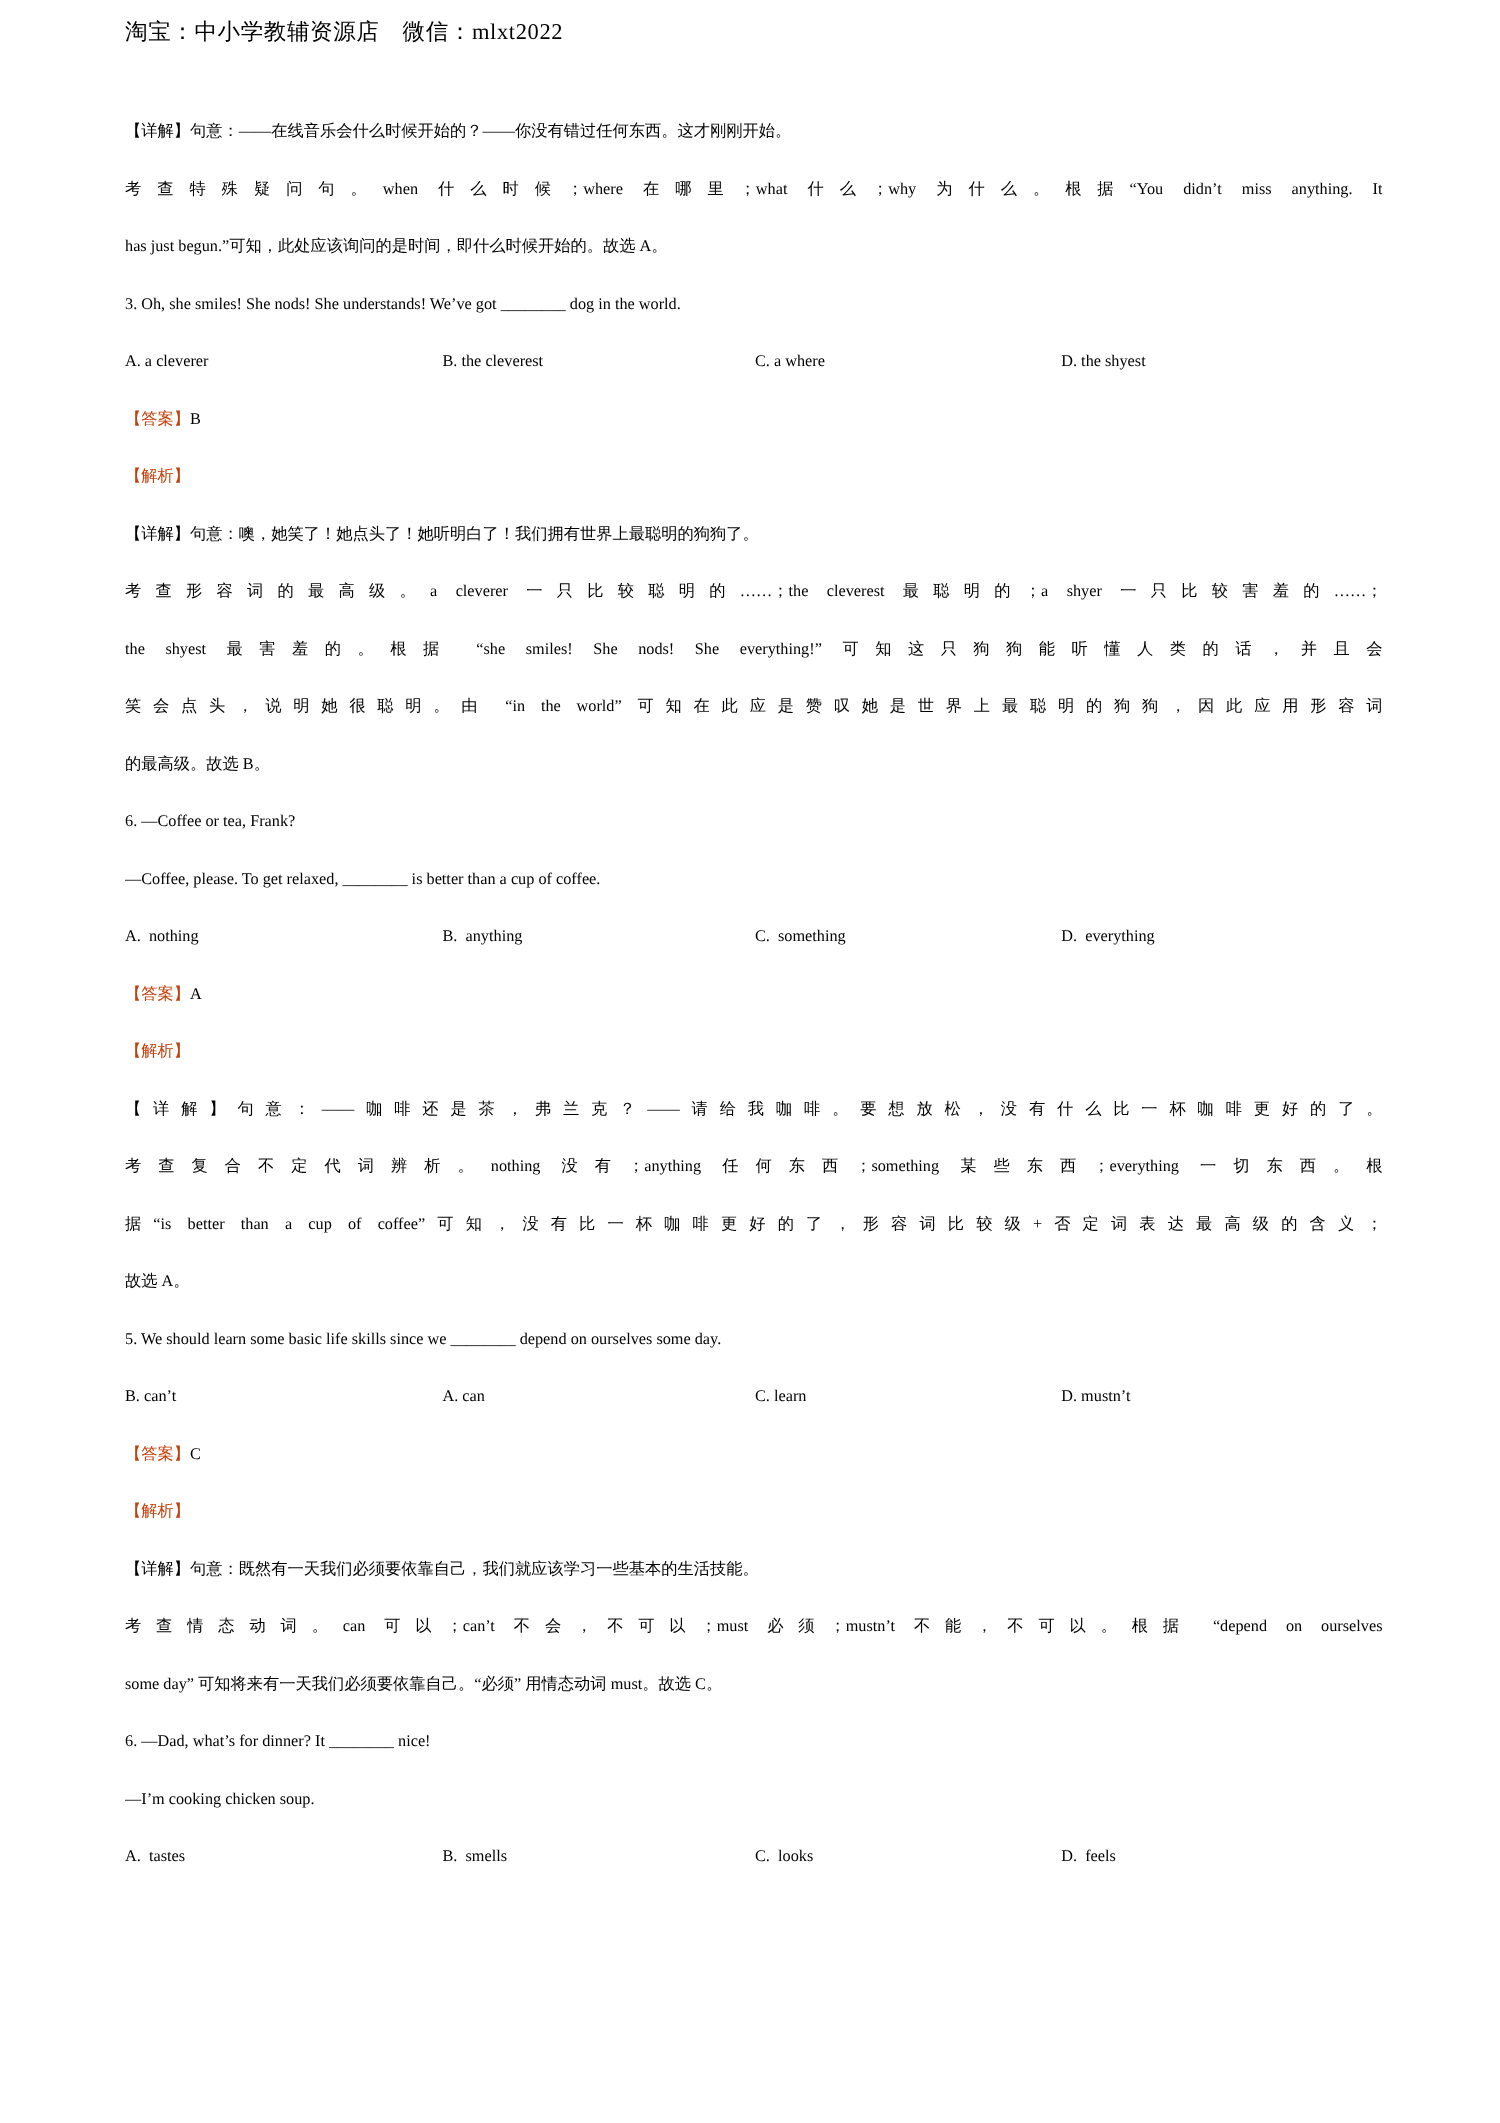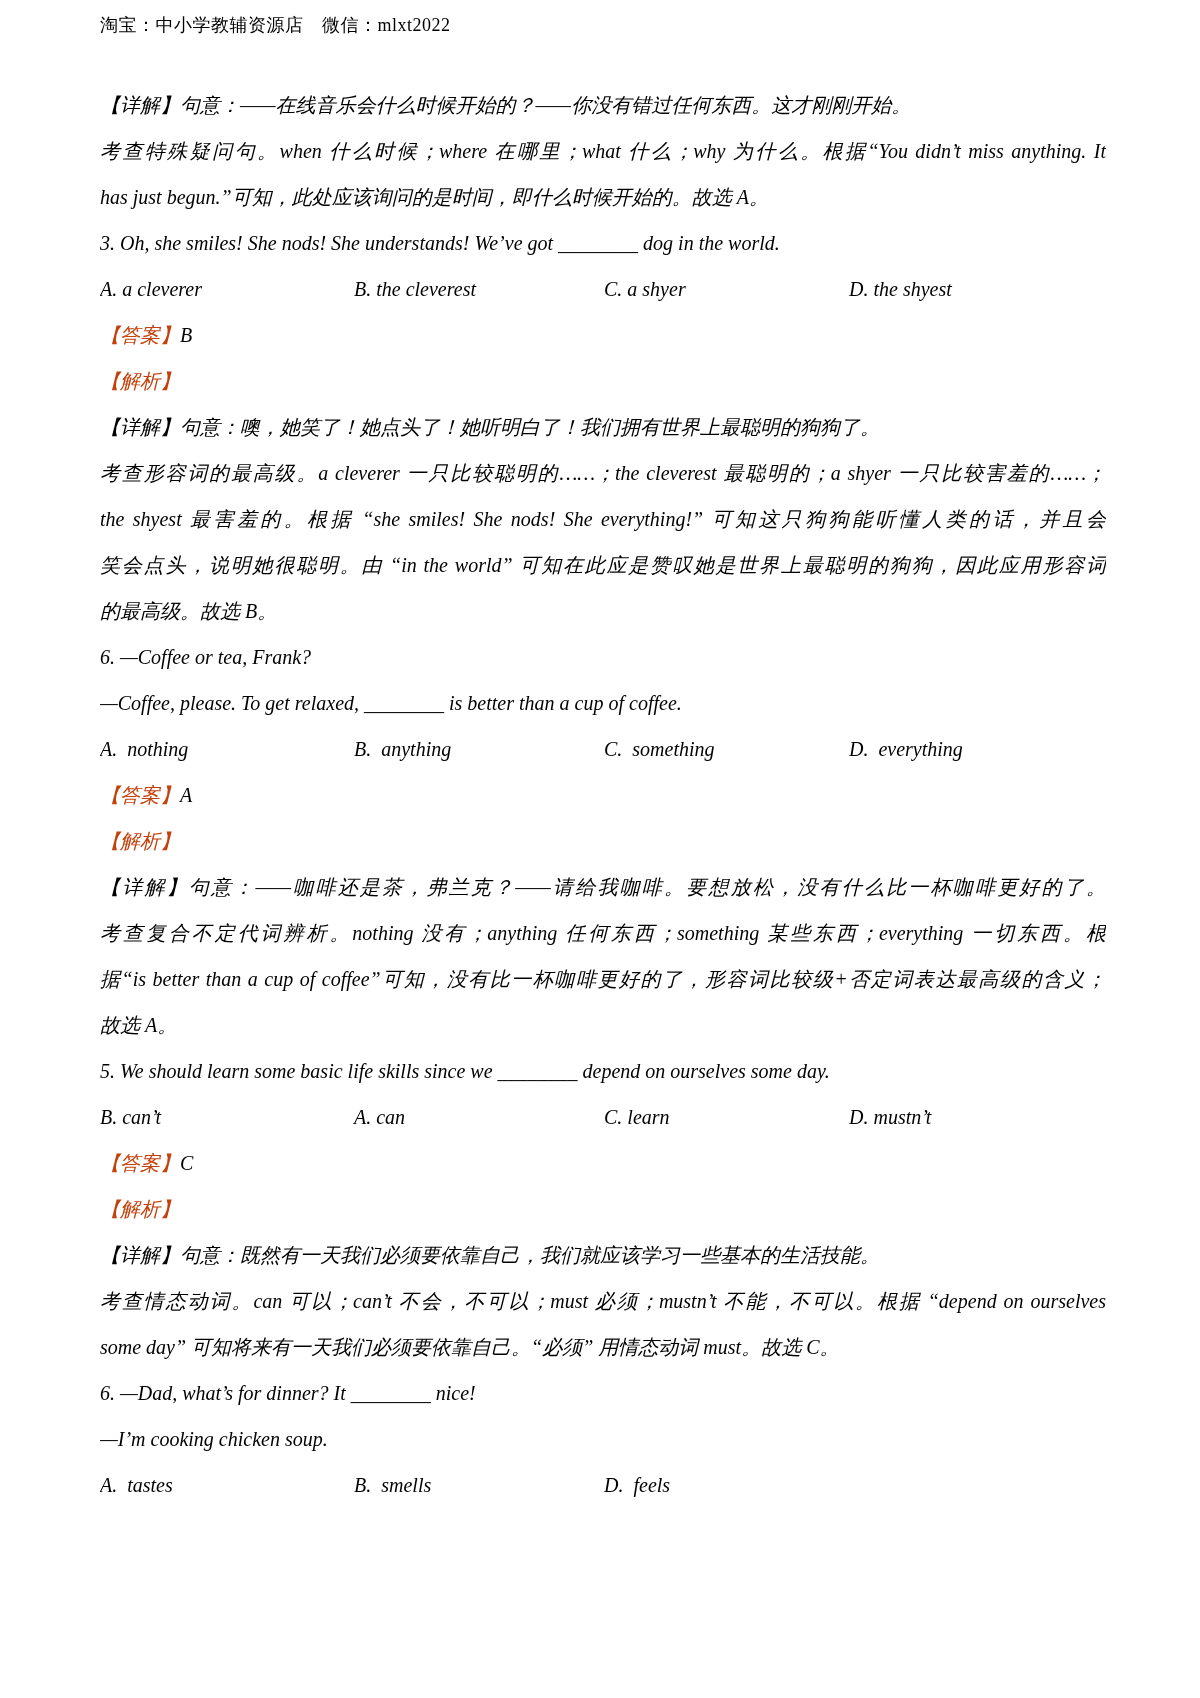--- a/index.html
+++ b/index.html
@@ -26,24 +26,23 @@
   }
   .content {
     position: absolute;
     left: 100px;
     top: 82px;
     width: 1006px;
   }
   .line {
     height: 46px;
     line-height: 46px;
-    font-size: 20px;
+    font-size: 13px;
     overflow: hidden;
     white-space: pre-wrap;
-    font-style: italic;
   }
   .line.just {
     text-align: justify;
     text-align-last: justify;
   }
   .opts {
     display: grid;
     grid-template-columns: 254px 250px 245px auto;
   }
   .accent { color: #c2410c; }
@@ -51,21 +50,21 @@
 </head>
 <body>
 
 <div class="page">
   <div class="hdr">淘宝：中小学教辅资源店　微信：mlxt2022</div>
   <div class="content">
       <div class="line"><span>【详解】句意：——在线音乐会什么时候开始的？——你没有错过任何东西。这才刚刚开始。</span></div>
       <div class="line just"><span>考查特殊疑问句。when 什么时候；where 在哪里；what 什么；why 为什么。根据“You didn’t miss anything. It</span></div>
       <div class="line"><span>has just begun.”可知，此处应该询问的是时间，即什么时候开始的。故选 A。</span></div>
       <div class="line"><span>3. Oh, she smiles! She nods! She understands! We’ve got ________ dog in the world.</span></div>
-      <div class="line opts"><span>A. a cleverer</span><span>B. the cleverest</span><span>C. a shyer</span><span>D. the shyest</span></div>
+      <div class="line opts"><span>A. a cleverer</span><span>B. the cleverest</span><span>C. a where</span><span>D. the shyest</span></div>
       <div class="line"><span class="accent">【答案】</span><span>B</span></div>
       <div class="line"><span class="accent">【解析】</span></div>
       <div class="line"><span>【详解】句意：噢，她笑了！她点头了！她听明白了！我们拥有世界上最聪明的狗狗了。</span></div>
       <div class="line just"><span>考查形容词的最高级。a cleverer 一只比较聪明的……；the cleverest 最聪明的；a shyer 一只比较害羞的……；</span></div>
       <div class="line just"><span>the shyest 最害羞的。根据 “she smiles! She nods! She everything!” 可知这只狗狗能听懂人类的话，并且会</span></div>
       <div class="line just"><span>笑会点头，说明她很聪明。由 “in the world” 可知在此应是赞叹她是世界上最聪明的狗狗，因此应用形容词</span></div>
       <div class="line"><span>的最高级。故选 B。</span></div>
       <div class="line"><span>6. —Coffee or tea, Frank?</span></div>
       <div class="line"><span>—Coffee, please. To get relaxed, ________ is better than a cup of coffee.</span></div>
       <div class="line opts"><span>A.&nbsp;&nbsp;nothing</span><span>B.&nbsp;&nbsp;anything</span><span>C.&nbsp;&nbsp;something</span><span>D.&nbsp;&nbsp;everything</span></div>
@@ -77,15 +76,15 @@
       <div class="line"><span>故选 A。</span></div>
       <div class="line"><span>5. We should learn some basic life skills since we ________ depend on ourselves some day.</span></div>
       <div class="line opts"><span>B. can’t</span><span>A. can</span><span>C. learn</span><span>D. mustn’t</span></div>
       <div class="line"><span class="accent">【答案】</span><span>C</span></div>
       <div class="line"><span class="accent">【解析】</span></div>
       <div class="line"><span>【详解】句意：既然有一天我们必须要依靠自己，我们就应该学习一些基本的生活技能。</span></div>
       <div class="line just"><span>考查情态动词。can 可以；can’t 不会，不可以；must 必须；mustn’t 不能，不可以。根据 “depend on ourselves</span></div>
       <div class="line"><span>some day” 可知将来有一天我们必须要依靠自己。“必须” 用情态动词 must。故选 C。</span></div>
       <div class="line"><span>6. —Dad, what’s for dinner? It ________ nice!</span></div>
       <div class="line"><span>—I’m cooking chicken soup.</span></div>
-      <div class="line opts"><span>A.&nbsp;&nbsp;tastes</span><span>B.&nbsp;&nbsp;smells</span><span>D.&nbsp;&nbsp;feels</span></div>
+      <div class="line opts"><span>A.&nbsp;&nbsp;tastes</span><span>B.&nbsp;&nbsp;smells</span><span>C.&nbsp;&nbsp;looks</span><span>D.&nbsp;&nbsp;feels</span></div>
     </div>
 </div>
 
 </body></html>

